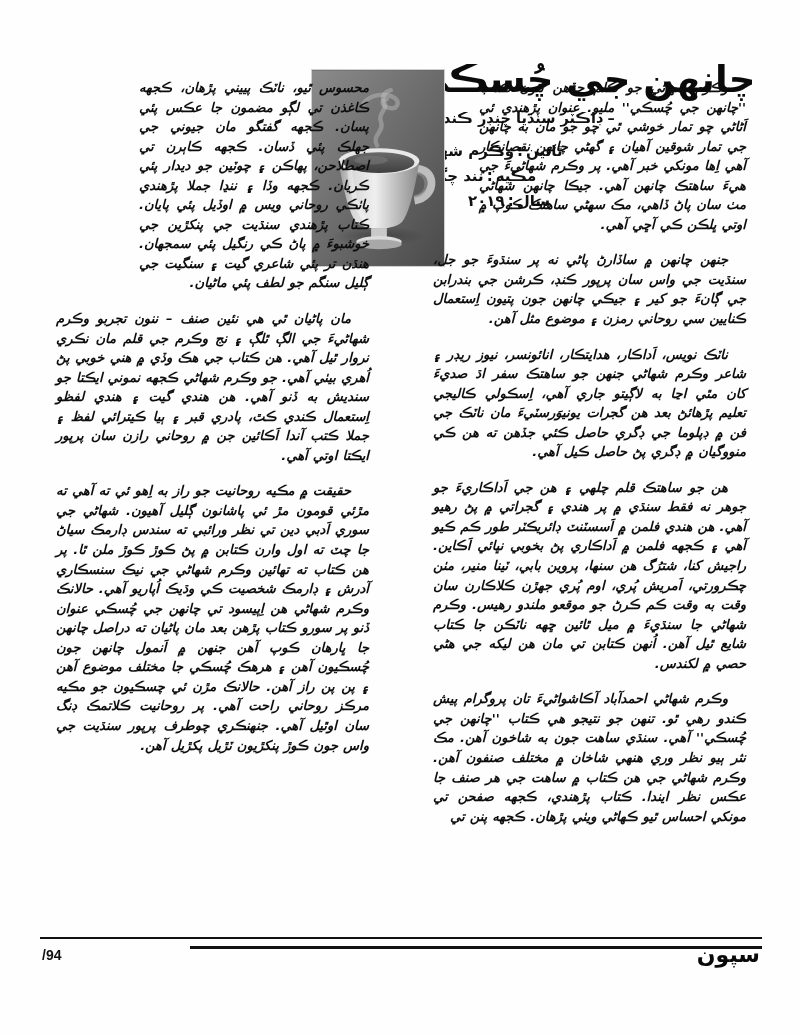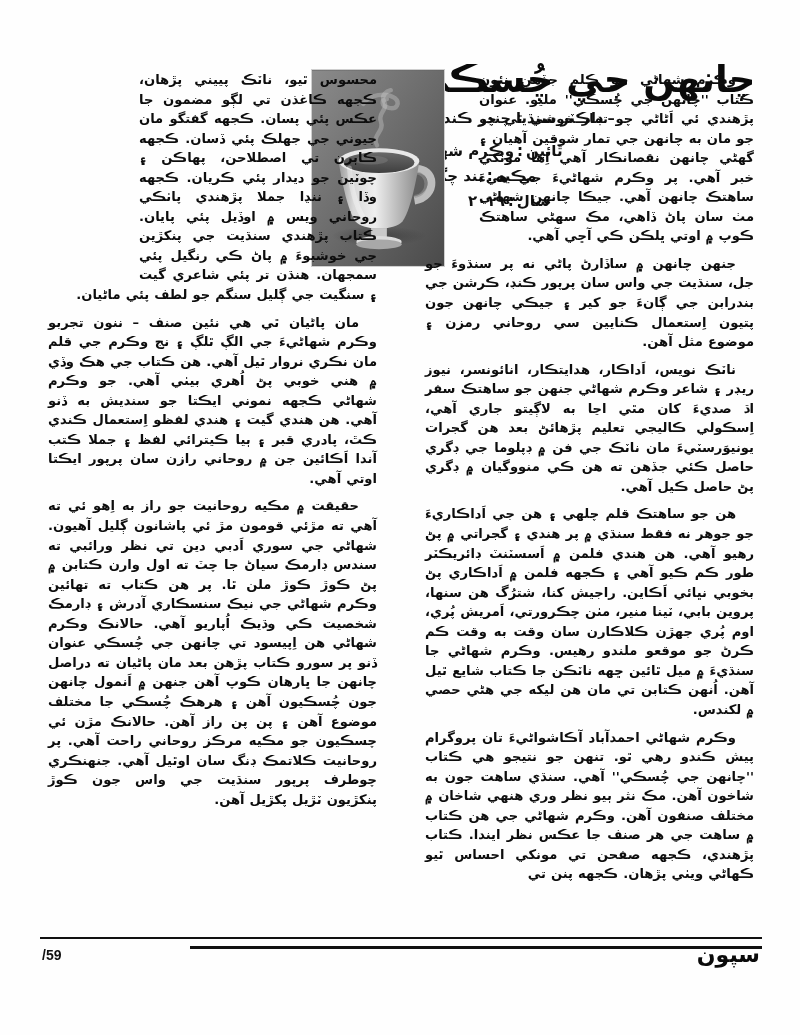--- a/index.html
+++ b/index.html
@@ -104,22 +104,23 @@
     font-size: 13.1px;
     line-height: 19.55px;
     font-weight: bold;
     color: #0d0d0d;
     word-spacing: 0.5px;
   }
   .col-right { right: 0; }
   .col-left  { left: 0; }
 
   .col p {
-    margin: 8px;
+    margin: 16px;
     text-align: justify;
+    font-style: italic;
   }
   .col p.indent { text-indent: 18px; }
 
   
   .pic-spacer {
     float: left;
     width: 99px;
     height: 205px;
     shape-outside: margin-box;
   }
@@ -265,17 +266,17 @@
       <p>محسوس ٿيو، ناٽڪ پييني پڙهان، ڪجهه ڪاغذن تي لڳو مضمون جا عڪس پئي پسان. ڪجهه گفتگو مان جيوني جي جهلڪ پئي ڏسان. ڪجهه ڪاٻرن تي اصطلاحن، پهاڪن ۽ چوٽين جو ديدار پئي ڪريان. ڪجهه وڏا ۽ ننڍا جملا پڙهندي پاٺڪي روحاني ويس ۾ اوڏيل پئي پايان. ڪتاب پڙهندي سنڌيت جي پنکڙين جي خوشبوءَ ۾ پاڻ ڪي رنگيل پئي سمجهان. هنڌن تر پئي شاعري گيت ۽ سنگيت جي ڳليل سنگم جو لطف پئي ماڻيان.</p>
       <p class="indent">مان پاڻيان ٿي هي نئين صنف – ننون تجربو وڪرم شهاڻيءَ جي الڳ ٿلڳ ۽ نج وڪرم جي قلم مان نڪري نروار ٿيل آهي. هن ڪتاب جي هڪ وڏي ۾ هني خوبي پڻ اُهري بيٺي آهي. جو وڪرم شهاڻي ڪجهه نموني ايڪتا جو سنديش به ڏنو آهي. هن هندي گيت ۽ هندي لفظو اِستعمال ڪندي ڪٿ، پادري قبر ۽ ٻيا ڪيترائي لفظ ۽ جملا ڪتب آندا اَڪائين جن ۾ روحاني رازن سان پرپور ايڪتا اوتي آهي.</p>
       <p class="indent">حقيقت ۾ مڪيه روحانيت جو راز به اِهو ئي ته آهي ته مڙئي قومون مڙ ئي پاشانون ڳليل آهيون. شهاڻي جي سوري اَدبي دين تي نظر ورائبي ته سندس ڊارمڪ سياڻ جا چٽ ته اول وارن ڪتابن ۾ پڻ ڪوڙ ڪوڙ ملن ٿا. پر هن ڪتاب ته تهائين وڪرم شهاڻي جي نيڪ سنسڪاري آدرش ۽ ڊارمڪ شخصيت ڪي وڌيڪ اُپاريو آهي. حالانڪ وڪرم شهاڻي هن اِپيسود تي چانهن جي چُسڪي عنوان ڏنو پر سورو ڪتاب پڙهن بعد مان پاڻيان ته دراصل چانهن جا ڀارهان ڪوپ آهن جنهن ۾ اَنمول چانهن جون چُسڪيون آهن ۽ هرهڪ چُسڪي جا مختلف موضوع آهن ۽ پن پن راز آهن. حالانڪ مڙن ئي چسڪيون جو مڪيه مرڪز روحاني راحت آهي. پر روحانيت ڪلاتمڪ ڊنگ سان اوٿيل آهي. جنهنڪري چوطرف پرپور سنڌيت جي واس جون ڪوڙ پنکڙيون ٽڙيل پکڙيل آهن.</p>
     </div>
 
   </div>
 
   <div class="footer">
     <div class="footer-rule-thin"></div>
     <div class="footer-rule-thick"></div>
-    <div class="folio">59/</div>
+    <div class="folio">94/</div>
     <div class="masthead">سپون</div>
   </div>
 
 </div>
 
 </body></html>

